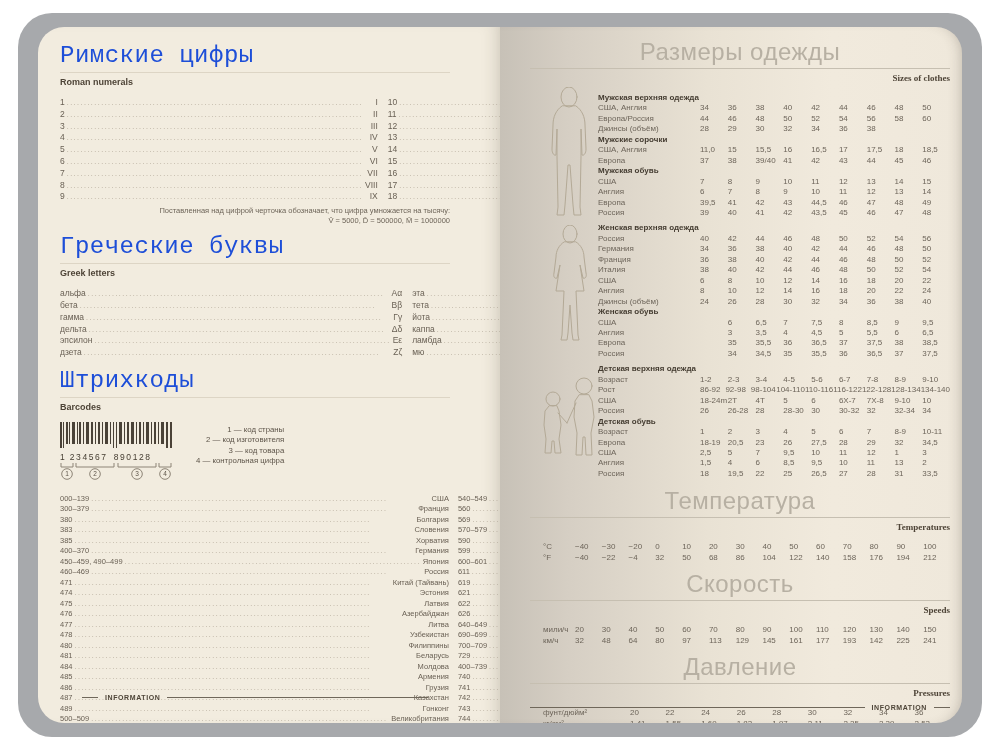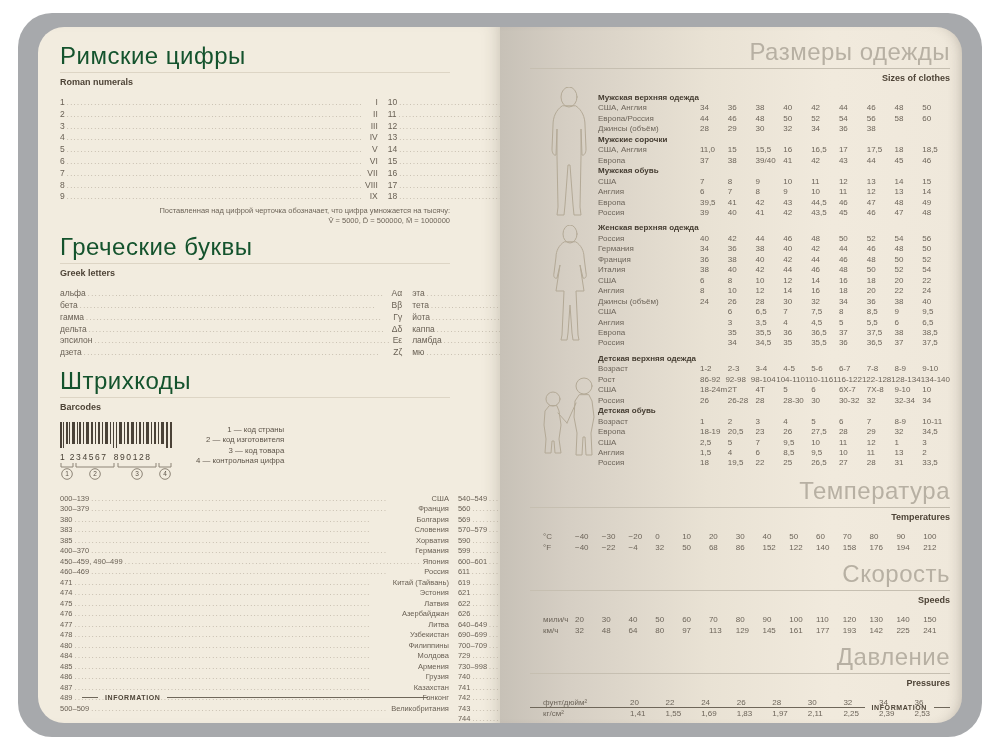--- a/index.html
+++ b/index.html
@@ -6,21 +6,21 @@
     font-family:"Liberation Sans", sans-serif;-webkit-font-smoothing:antialiased;}
   .cover{position:absolute;left:18px;top:13px;width:964px;height:724px;background:#a7a9ac;border-radius:34px;}
   .spread{position:absolute;left:38px;top:27px;width:924px;height:696px;display:flex;}
   .page{width:462px;height:100%;position:relative;overflow:hidden;}
   .page.left{background:#f2ecdf;border-radius:26px 0 0 26px;
     box-shadow:inset -14px 0 18px -14px rgba(60,50,40,.25);}
   .page.right{background:linear-gradient(90deg,#c7c1b7 0%,#d6cfc4 15%,#e9e2d4 45%,#f1eadd 72%,#efe8db 100%);
     border-radius:0 26px 26px 0;box-shadow:inset -10px 0 14px -10px rgba(60,50,40,.30);}
   
   .lp-inner{position:absolute;left:22px;right:50px;top:16px;bottom:10px;}
-  .lhead{margin:0;font-size:24px;line-height:26px;font-weight:400;color:#14532d;letter-spacing:.5px;}
+  .lhead{margin:0;font-size:24px;line-height:26px;font-weight:400;color:#1d4ed8;letter-spacing:.5px;font-family:Liberation Mono, monospace;}
   .lrule{border-top:1px solid #ddd5c5;margin-top:3px;}
   .lsub{font-size:9px;font-weight:bold;color:#4e4437;margin-top:4px;margin-bottom:10px;}
   .pairgrid{display:grid;grid-template-columns:repeat(4,1fr);column-gap:10px;}
   .pairgrid.codes{grid-template-columns:repeat(3,1fr);column-gap:9px;}
   .drow{display:flex;align-items:baseline;font-size:8.5px;line-height:10.8px;color:#6a6155;}
   .codes .drow{font-size:7.5px;line-height:10.5px;}
   .drow .k{white-space:nowrap;}
   .drow .v{white-space:nowrap;}
   .drow .dots{flex:1;overflow:hidden;white-space:nowrap;color:#a89e8e;margin:0 2px;min-width:4px;}
   .drow .dots::after{content:"......................................................................................";
@@ -36,23 +36,23 @@
   .bc-legend{margin-left:18px;padding-top:3px;}
   .legend-line{font-size:7.8px;line-height:10.5px;color:#5d5449;text-align:right;}
   
   .footer{position:absolute;left:22px;right:22px;bottom:12px;display:flex;align-items:center;gap:7px;}
   .footer .fline{flex:1;border-top:1px solid #6f675a;}
   .footer .fseg{width:16px;border-top:1px solid #6f675a;}
   .footer .ftext{font-size:7px;font-weight:bold;letter-spacing:.6px;color:#4e4538;}
   .page.right .footer{left:30px;right:12px;}
   
   .rp-inner{position:absolute;left:30px;right:12px;top:12px;bottom:10px;}
-  .rhead{margin:0;font-size:24px;line-height:26px;font-weight:400;color:#b7b0a3;letter-spacing:.5px;text-align:right;}
+  .rhead{margin:0;font-size:24px;line-height:26px;font-weight:400;color:#b7b0a3;letter-spacing:.5px;text-align:center;}
   .rrule{border-top:1px solid #c6bfb1;margin-top:3px;}
-  .rsub{font-size:9px;font-weight:bold;color:#4e4437;margin-top:4px;text-align:right;}
+  .rsub{font-size:9px;font-weight:bold;color:#4e4437;margin-top:4px;text-align:right;font-family:Liberation Serif, serif;}
   .sizes-table{margin-left:68px;margin-top:8px;}
   .trow{display:flex;font-size:8px;line-height:10.45px;color:#6d655a;}
   .trow .tlabel{width:102px;white-space:nowrap;}
   .trow.thead{font-weight:bold;color:#443c31;}
   .trow .tcell{flex:1;white-space:nowrap;}
   .unit-table{margin-left:13px;margin-top:9px;}
   .unit-table .trow{line-height:11px;}
   .unit-table .tlabel{width:32px;}
   .pressure .tlabel{width:87px;}
   .sil{position:absolute;pointer-events:none;}
@@ -377,20 +377,25 @@
                 <span class="k">478</span>
                 <span class="dots"></span>
                 <span class="v">Узбекистан</span>
               </div>
               <div class="drow">
                 <span class="k">480</span>
                 <span class="dots"></span>
                 <span class="v">Филиппины</span>
               </div>
               <div class="drow">
+                <span class="k">481</span>
+                <span class="dots"></span>
+                <span class="v">Беларусь</span>
+              </div>
+              <div class="drow">
                 <span class="k">484</span>
                 <span class="dots"></span>
                 <span class="v">Молдова</span>
               </div>
               <div class="drow">
                 <span class="k">485</span>
                 <span class="dots"></span>
                 <span class="v">Армения</span>
               </div>
               <div class="drow">
@@ -473,21 +478,21 @@
               </div>
               <div class="drow">
                 <span class="k">700–709</span>
                 <span class="dots"></span>
               </div>
               <div class="drow">
                 <span class="k">729</span>
                 <span class="dots"></span>
               </div>
               <div class="drow">
-                <span class="k">730–998</span>
+                <span class="k">400–739</span>
                 <span class="dots"></span>
               </div>
               <div class="drow">
                 <span class="k">740</span>
                 <span class="dots"></span>
               </div>
               <div class="drow">
                 <span class="k">741</span>
                 <span class="dots"></span>
               </div>
@@ -740,20 +745,23 @@
               <span class="tcell">24</span>
               <span class="tcell">26</span>
               <span class="tcell">28</span>
               <span class="tcell">30</span>
               <span class="tcell">32</span>
               <span class="tcell">34</span>
               <span class="tcell">36</span>
               <span class="tcell">38</span>
               <span class="tcell">40</span>
             </div>
+            <div class="trow thead">
+              <span class="tlabel">Женская обувь</span>
+            </div>
             <div class="trow">
               <span class="tlabel">США</span>
               <span class="tcell"></span>
               <span class="tcell">6</span>
               <span class="tcell">6,5</span>
               <span class="tcell">7</span>
               <span class="tcell">7,5</span>
               <span class="tcell">8</span>
               <span class="tcell">8,5</span>
               <span class="tcell">9</span>
@@ -938,21 +946,21 @@
             </div>
             <div class="trow">
               <span class="tlabel">°F</span>
               <span class="tcell">−40</span>
               <span class="tcell">−22</span>
               <span class="tcell">−4</span>
               <span class="tcell">32</span>
               <span class="tcell">50</span>
               <span class="tcell">68</span>
               <span class="tcell">86</span>
-              <span class="tcell">152</span>
+              <span class="tcell">104</span>
               <span class="tcell">122</span>
               <span class="tcell">140</span>
               <span class="tcell">158</span>
               <span class="tcell">176</span>
               <span class="tcell">194</span>
               <span class="tcell">212</span>
             </div>
           </div>
       </section>
 

